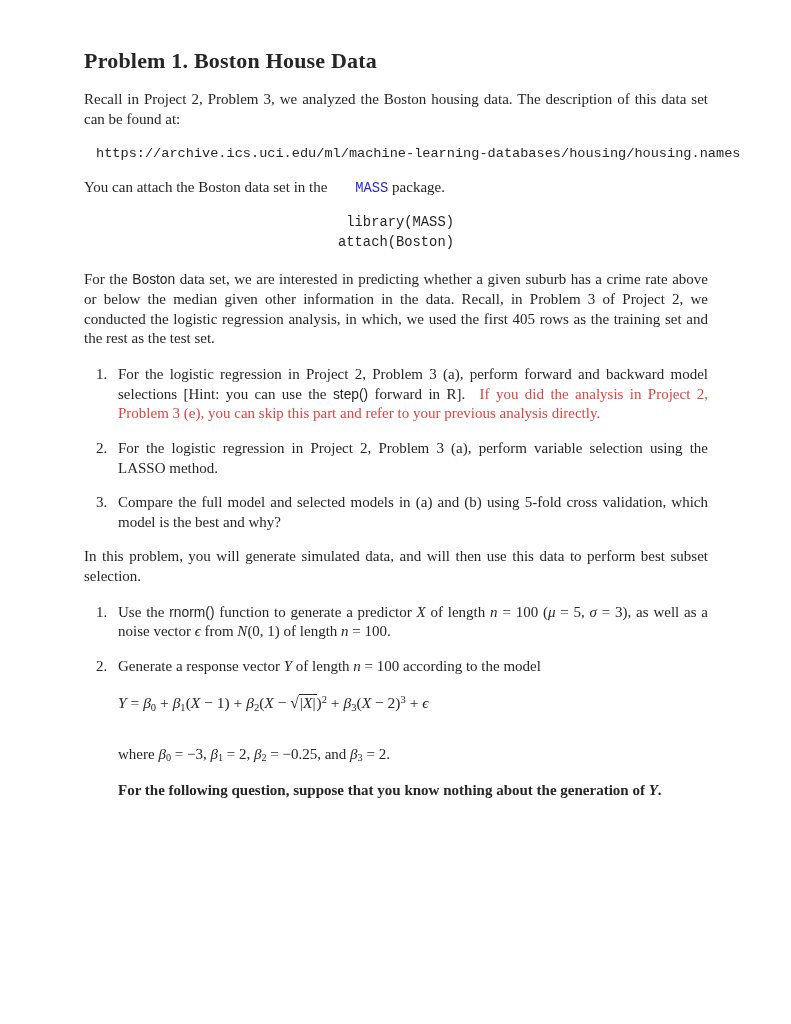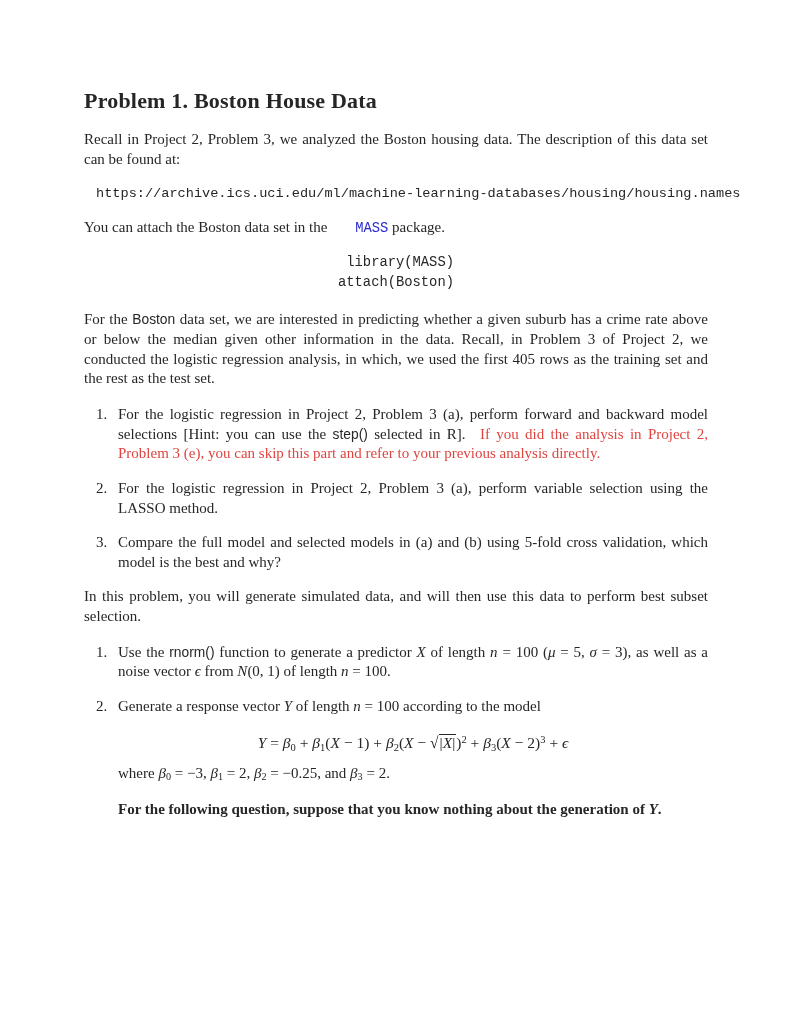--- a/index.html
+++ b/index.html
@@ -14,21 +14,21 @@
     width: 791px; height: 1024px;
     background: var(--paper);
     color: var(--text);
     font-family: "Liberation Serif", "DejaVu Serif", serif;
     font-size: 15px;
     line-height: 1.31;
     overflow: hidden;
   }
   .page {
     width: 791px; height: 1024px;
-    padding: 88px 83px 0 84px;
+    padding: 48px 83px 0 84px;
   }
   h1.problem-title {
     font-size: 22px;
     font-weight: bold;
     line-height: 1.15;
     margin: 0 0 17px 0;
     letter-spacing: 0.2px;
   }
   .problem2 h1.problem-title { margin-top: 48px; }
   p.para {
@@ -61,22 +61,22 @@
   }
   ol.enum .num {
     flex: 0 0 22px;
     width: 22px;
   }
   ol.enum .li-body {
     flex: 1 1 auto;
     text-align: justify;
   }
   .formula {
-    text-align: center;
-    margin: 16px 0 10px 0;
+    text-align: left;
+    margin: 16px 0 31px 0;
     font-size: 15.5px;
   }
   .where-line { margin: 0 0 14px 0; }
   .note-line  { margin: 16px 0 0 0; text-align: justify; }
 
   
   .seg-i   { font-style: italic; }
   .seg-b   { font-weight: bold; }
   .seg-bi  { font-weight: bold; font-style: italic; }
   .seg-sub { font-size: 0.68em; vertical-align: -0.22em; }
@@ -113,21 +113,21 @@
     <div class="codeblock">
       <div class="codeline">library(MASS)</div>
       <div class="codeline">attach(Boston)</div>
     </div>
 
     <p class="para"><span>For the </span><span class="seg-code">Boston</span><span> data set, we are interested in predicting whether a given suburb has a crime rate above or below the median given other information in the data. Recall, in Problem 3 of Project 2, we conducted the logistic regression analysis, in which, we used the first 405 rows as the training set and the rest as the test set.</span></p>
 
     <ol class="enum">
       <li>
         <span class="num">1.</span>
-        <div class="li-body"><span>For the logistic regression in Project 2, Problem 3 (a), perform forward and backward model selections [Hint: you can use the </span><span class="seg-code">step()</span><span> selected in R]. </span><span class="seg-red">If you did the analysis in Project 2, Problem 3 (e), you can skip this part and refer to your previous analysis directly.</span></div>
+        <div class="li-body"><span>For the logistic regression in Project 2, Problem 3 (a), perform forward and backward model selections [Hint: you can use the </span><span class="seg-code">step()</span><span> forward in R]. </span><span class="seg-red">If you did the analysis in Project 2, Problem 3 (e), you can skip this part and refer to your previous analysis directly.</span></div>
       </li>
       <li>
         <span class="num">2.</span>
         <div class="li-body"><span>For the logistic regression in Project 2, Problem 3 (a), perform variable selection using the LASSO method.</span></div>
       </li>
       <li>
         <span class="num">3.</span>
         <div class="li-body"><span>Compare the full model and selected models in (a) and (b) using 5-fold cross validation, which model is the best and why?</span></div>
       </li>
     </ol>

